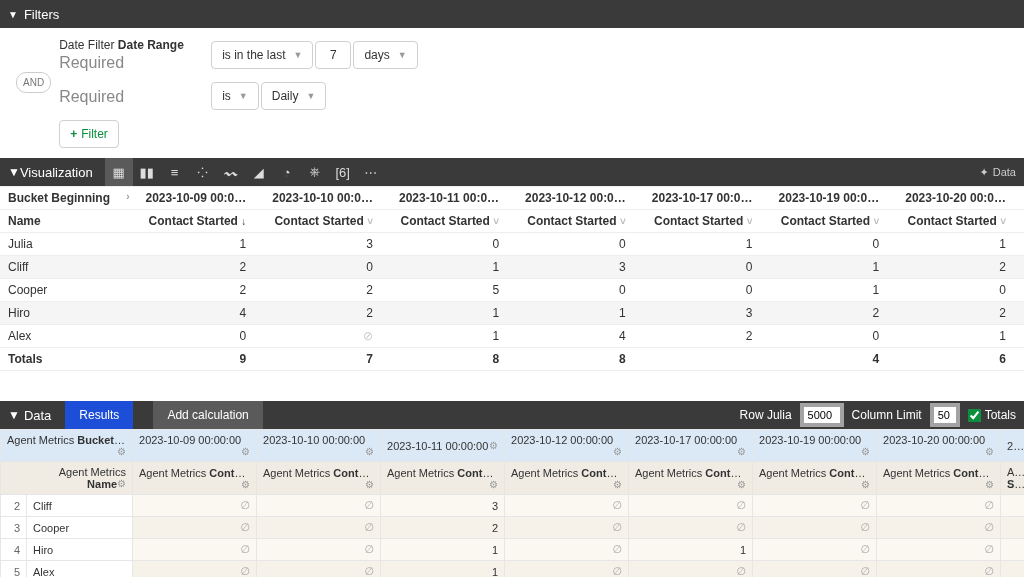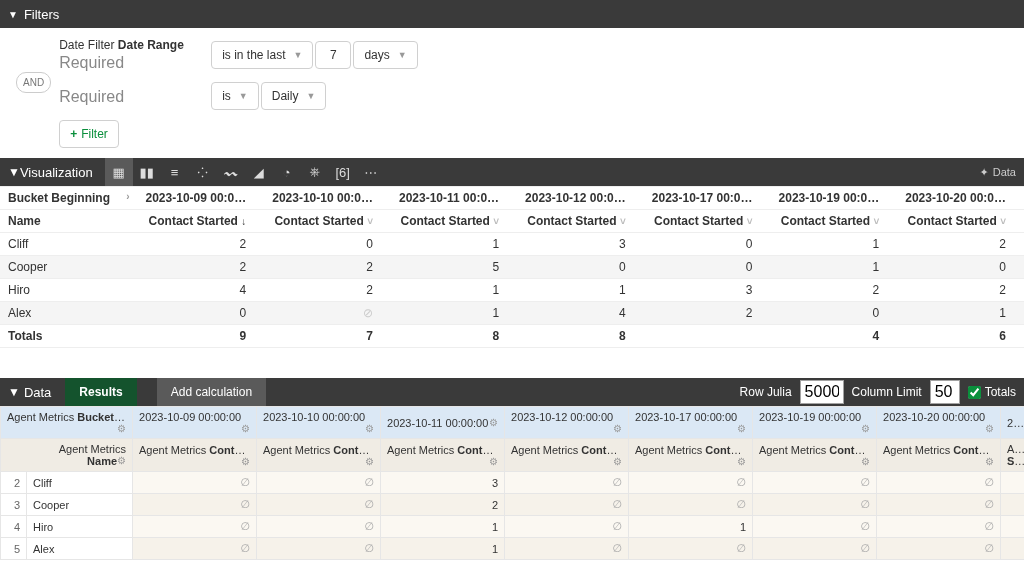--- a/index.html
+++ b/index.html
@@ -36,24 +36,24 @@
 .crosstab .num { text-align: right; padding-right: 18px; }
 .crosstab tbody tr:nth-child(even) td { background: #f5f5f5; }
 .crosstab .totals td { font-weight: 600; border-top: 1px solid #ccc; background: #fff !important; }
 .chev-r { color: #999; font-size: 10px; float: right; }
 .sort-arrow { font-size: 10px; }
 
 .spacer { height: 30px; }
 
 .data-bar { background: #3a3a3a; color: #fff; display: flex; align-items: center; height: 28px; padding: 0 8px; gap: 0; }
 .data-bar .tab { padding: 0 14px; height: 28px; display: flex; align-items: center; font-size: 12px; }
-.data-bar .tab.active { background: #14532d; font-weight: 700; }
+.data-bar .tab.active { background: #1d4ed8; font-weight: 400; }
 .data-bar .tab.calc { background: #5a5a5a; margin-left: 20px; }
 .data-bar .right { margin-left: auto; display: flex; align-items: center; gap: 8px; font-size: 12px; }
-.small-input { width: 44px; padding: 2px 4px; font-size: 16px; border: 1px solid #a3a3a3; }
+.small-input { width: 44px; padding: 2px 4px; font-size: 11px; border: 4px solid #a3a3a3; }
 .chk { display: flex; align-items: center; gap: 4px; }
 .chk input { accent-color: #0a8f3c; }
 
 .datatable { overflow: hidden; }
 .datatable table { border-collapse: collapse; width: 100%; table-layout: fixed; }
 .datatable th, .datatable td { text-align: left; padding: 4px 6px; font-size: 11px; border: 1px solid #e6e6e6; white-space: nowrap; overflow: hidden; text-overflow: ellipsis; }
 .datatable .group-hdr th { background: #dbe8f5; font-weight: 400; }
 .datatable .sub-hdr th { background: #f0ece4; font-weight: 400; }
 .datatable tbody tr:nth-child(even) td.v { background: #f6f2ea; }
 .datatable tbody tr:nth-child(odd) td.v { background: #fbf8f2; }
@@ -148,20 +148,30 @@
           <th class="num">Contact Started <span class="sort-arrow" style="color:#bbb">˅</span></th>
           <th class="num">Contact Started <span class="sort-arrow" style="color:#bbb">˅</span></th>
           <th class="num">Contact Started <span class="sort-arrow" style="color:#bbb">˅</span></th>
           <th class="num">Contact Started <span class="sort-arrow" style="color:#bbb">˅</span></th>
           <th class="num">Contact Started <span class="sort-arrow" style="color:#bbb">˅</span></th>
           <th class="num">Contact Started <span class="sort-arrow" style="color:#bbb">˅</span></th>
         </tr>
     </thead>
     <tbody id="xt-body">
         <tr>
+          <td>Julia</td>
+          <td class="num">1</td>
+          <td class="num">3</td>
+          <td class="num">0</td>
+          <td class="num">0</td>
+          <td class="num">1</td>
+          <td class="num">0</td>
+          <td class="num">1</td>
+        </tr>
+        <tr>
           <td>Cliff</td>
           <td class="num">2</td>
           <td class="num">0</td>
           <td class="num">1</td>
           <td class="num">3</td>
           <td class="num">0</td>
           <td class="num">1</td>
           <td class="num">2</td>
         </tr>
         <tr>

